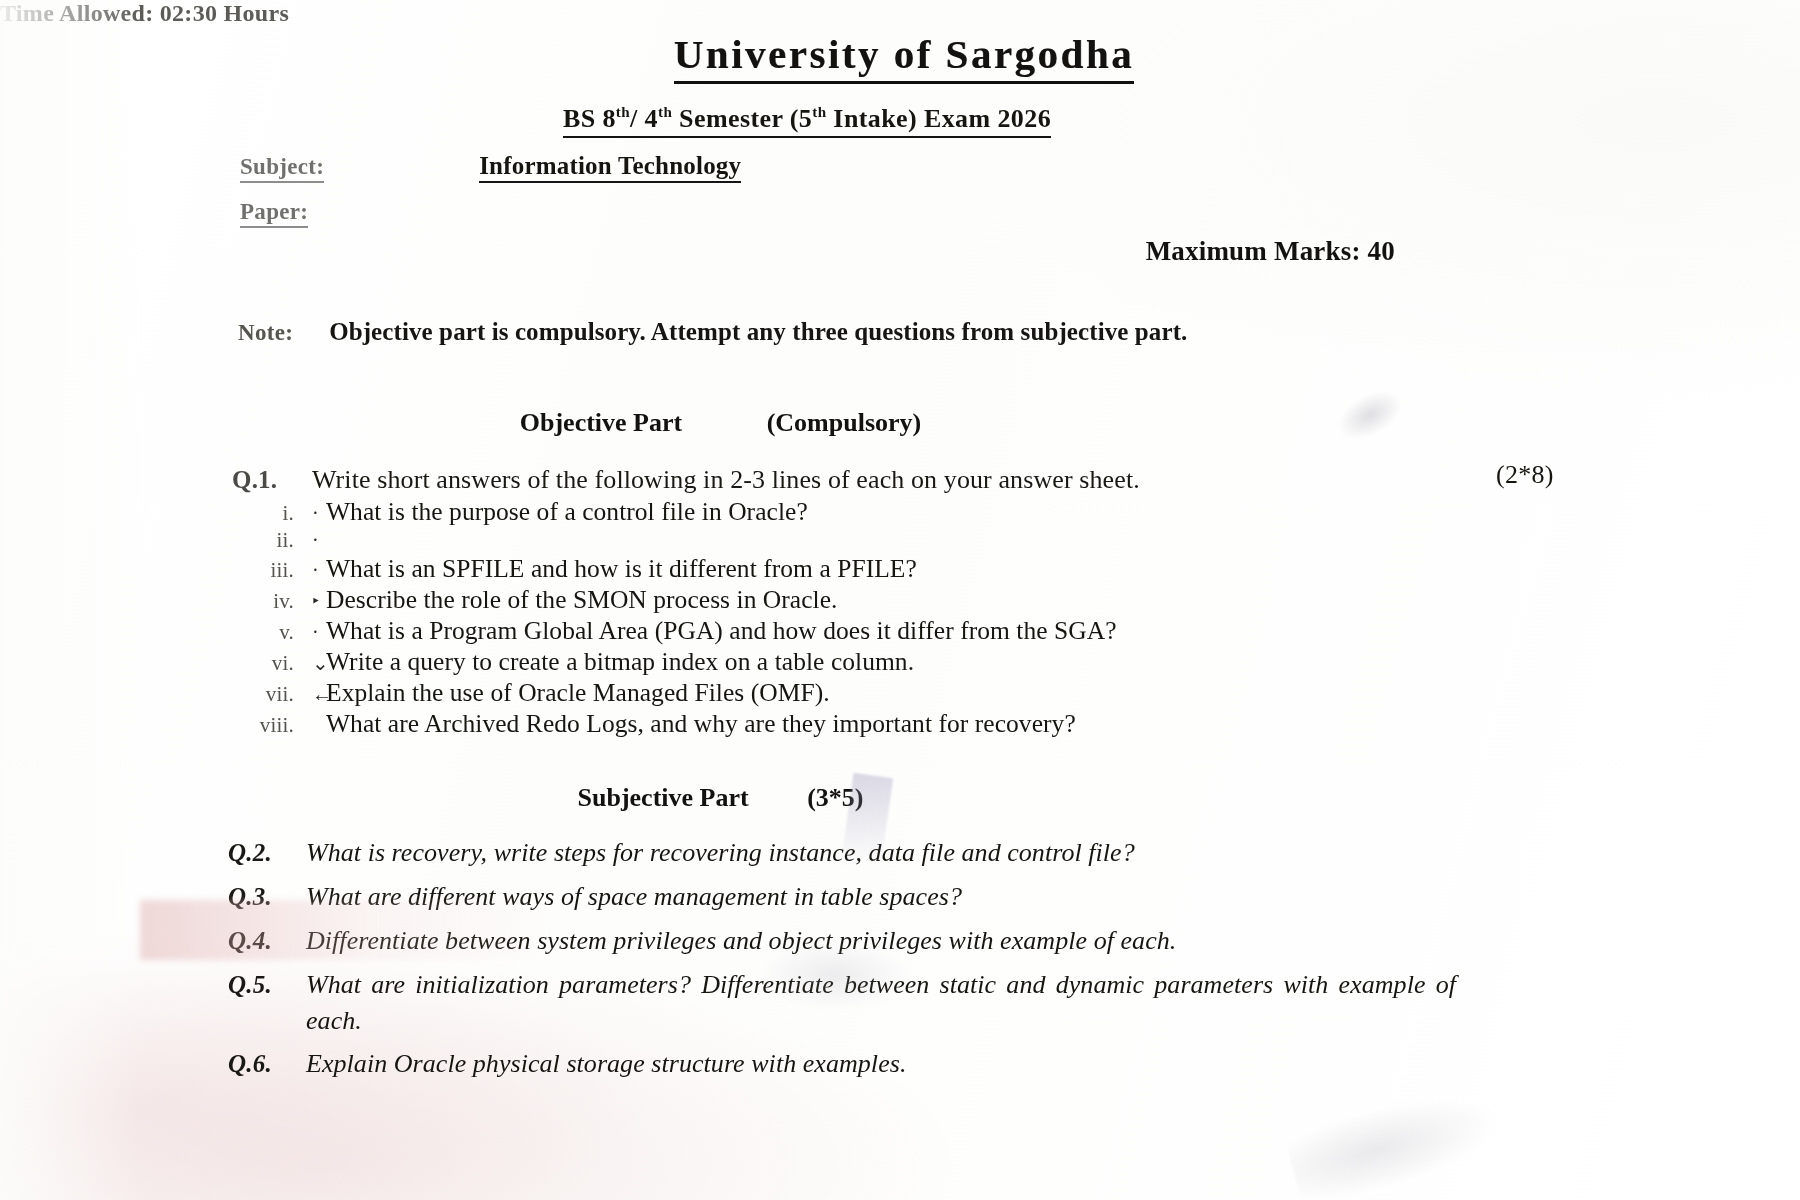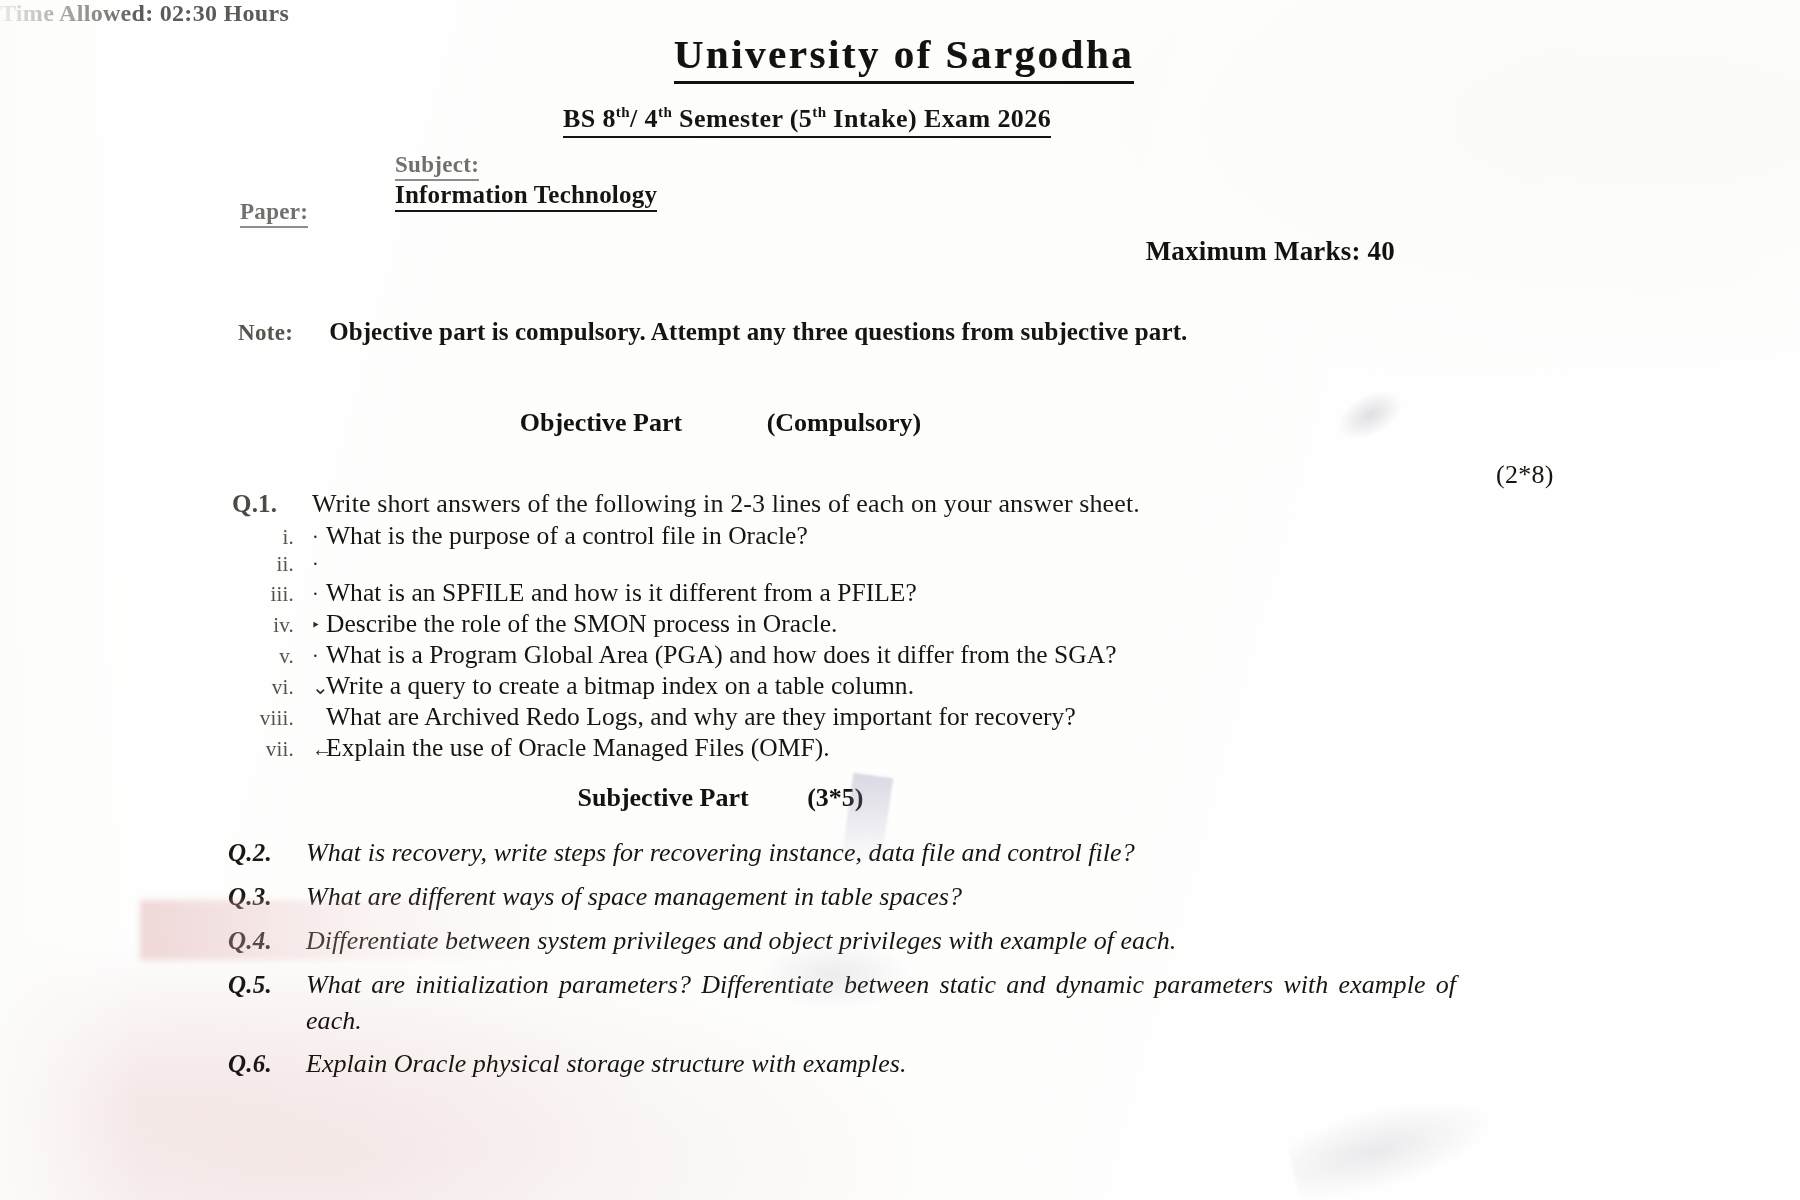--- a/index.html
+++ b/index.html
@@ -69,21 +69,20 @@
     padding-bottom: 2px;
     color: #17150f;
   }
   sup { font-size: 0.58em; vertical-align: super; }
 
   
   .row {
     position: absolute;
     display: flex;
     align-items: baseline;
-    flex-direction: column;
   }
   .lbl {
     font-size: 23px;
     font-weight: bold;
     letter-spacing: 0.3px;
     border-bottom: 2px solid #7e7e7e;
     padding-bottom: 1px;
     color: #5d5d5b;
     opacity: 0.88;
     filter: blur(0.25px);
@@ -166,21 +165,20 @@
   
   .q1 {
     position: absolute;
     top: 465px;
     left: 232px;
     width: 1180px;
   }
   .q1-head {
     display: flex;
     align-items: baseline;
-    margin-top: 24px;
   }
   .q1-num {
     width: 80px;
     flex: none;
     font-size: 25px;
     font-weight: bold;
     color: #4b4a46;
     letter-spacing: 0.2px;
     filter: blur(0.2px);
   }
@@ -373,28 +371,28 @@
         <span class="rn">v.</span>
         <span class="sub-bullet">·</span>
         <span class="sub-text">What is a Program Global Area (PGA) and how does it differ from the SGA?</span>
       </li>
       <li>
         <span class="rn">vi.</span>
         <span class="sub-bullet">⌄</span>
         <span class="sub-text">Write a query to create a bitmap index on a table column.</span>
       </li>
       <li>
+        <span class="rn">vii.</span>
+        <span class="sub-bullet">←</span>
+        <span class="sub-text">Explain the use of Oracle Managed Files (OMF).</span>
+      </li>
+      <li>
         <span class="rn">viii.</span>
         <span class="sub-bullet"></span>
         <span class="sub-text">What are Archived Redo Logs, and why are they important for recovery?</span>
-      </li>
-      <li>
-        <span class="rn">vii.</span>
-        <span class="sub-bullet">←</span>
-        <span class="sub-text">Explain the use of Oracle Managed Files (OMF).</span>
       </li>
     </ol>
   </div>
 
   <div class="q1-marks">(2*8)</div>
 
   <div class="part-heading subjective-heading">
     <span>Subjective Part</span>
     <span class="marks">(3*5)</span>
   </div>

